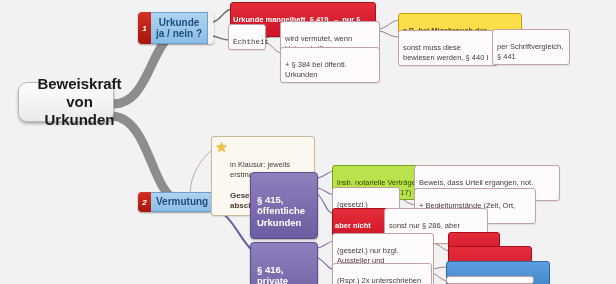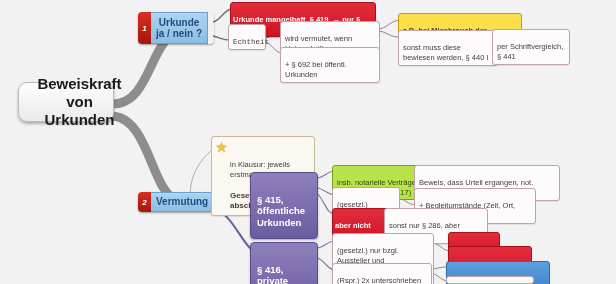--- a/index.html
+++ b/index.html
@@ -162,21 +162,21 @@
   <div class="node plain" style="left:228px;top:24px;width:38px;font-family:Liberation Mono, monospace;">
     <span>Echtheit</span>
   </div>
 
   <div class="node plain" style="left:280px;top:21px;width:100px;">
     <span>wird vermutet, wenn Unterschrift
 unbestritten § 440 II</span>
   </div>
 
   <div class="node plain" style="left:280px;top:47px;width:100px;">
-    <span>+ § 692 bei öffentl. Urkunden</span>
+    <span>+ § 384 bei öffentl. Urkunden</span>
   </div>
 
   <div class="node yellow" style="left:398px;top:13px;width:124px;">
     <span>z.B. bei Missbrauch der Blankounterschrift</span>
   </div>
 
   <div class="node plain" style="left:398px;top:30px;width:100px;">
     <span>sonst muss diese bewiesen werden, § 440 I</span>
   </div>
 

